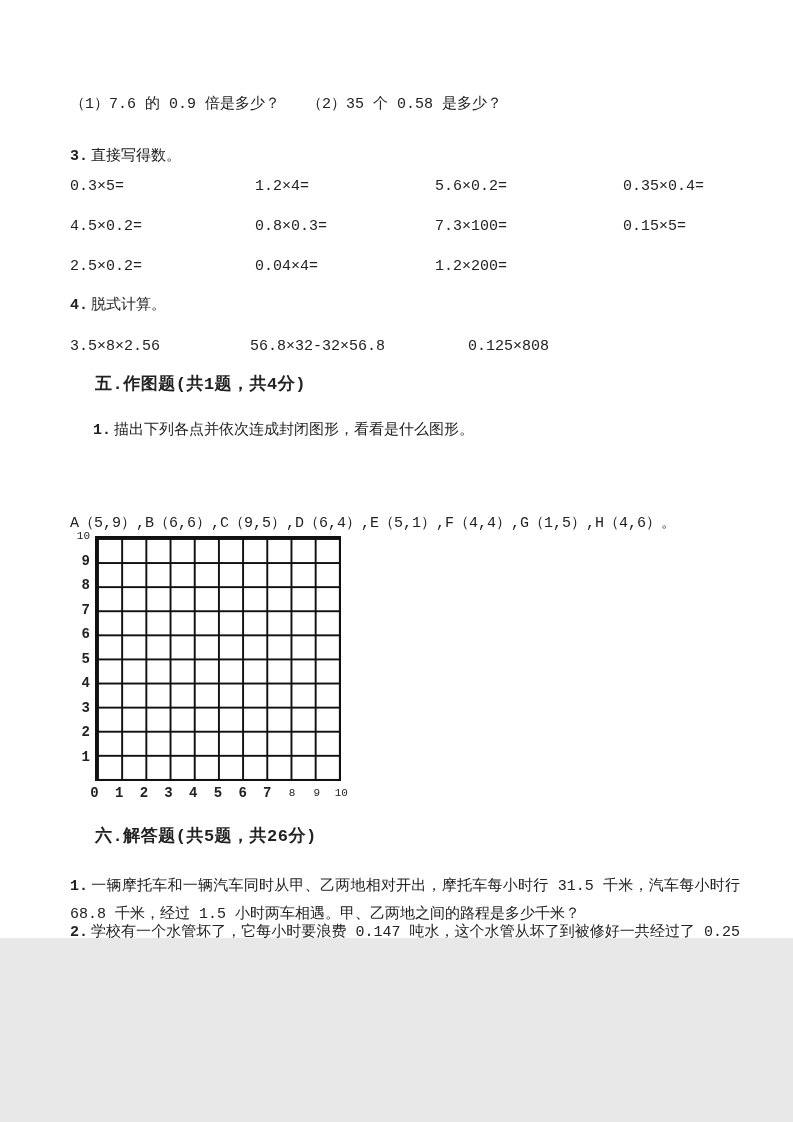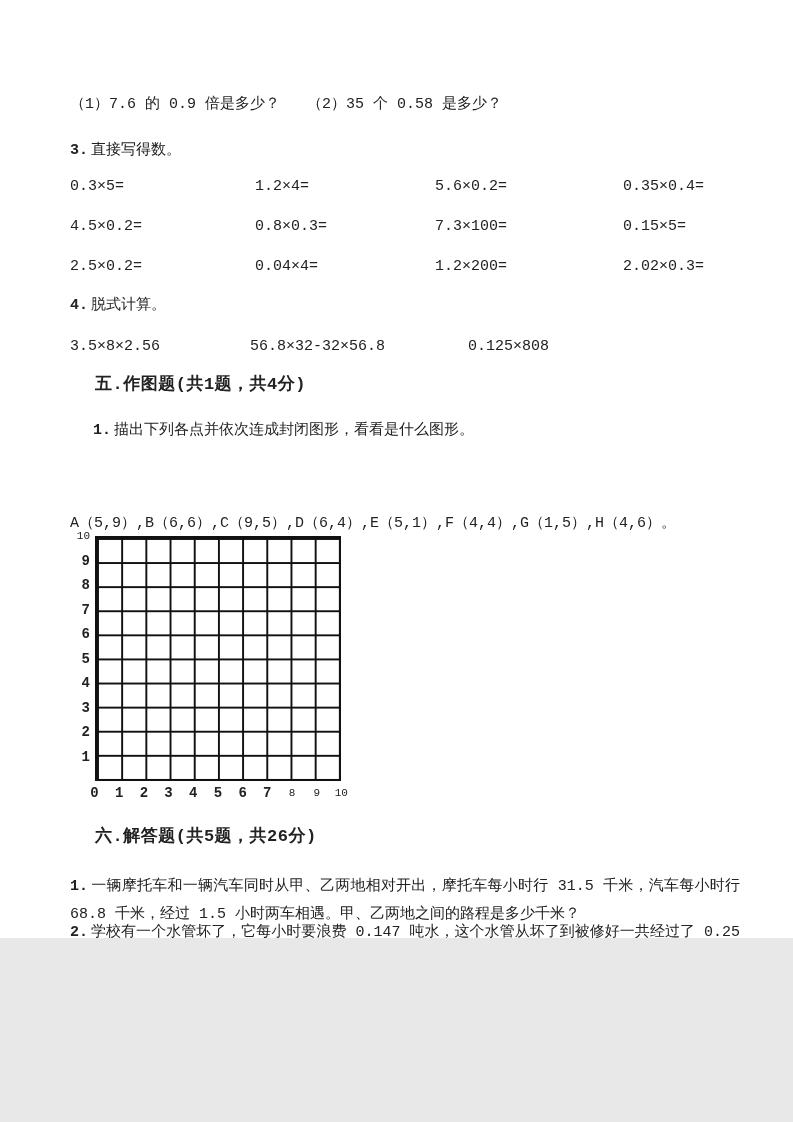--- a/index.html
+++ b/index.html
@@ -62,37 +62,36 @@
 </head>
 <body>
 
 <div id="page">
 
   <div class="abs" style="left:0;top:95px;width:793px;height:20px;">
     <span class="q" style="left:70px;">（1）7.6 的 0.9 倍是多少？</span>
     <span class="q" style="left:307px;">（2）35 个 0.58 是多少？</span>
   </div>
 
-  <div class="abs" style="left:70px;top:141px;">
+  <div class="abs" style="left:70px;top:147px;">
     <span class="num">3.</span><span>直接写得数。</span>
   </div>
 
   <div class="abs oral-grid" style="left:70px;top:177px;">
     <span class="cell">0.3×5=</span>
     <span class="cell">1.2×4=</span>
     <span class="cell">5.6×0.2=</span>
     <span class="cell">0.35×0.4=</span>
     <span class="cell">4.5×0.2=</span>
     <span class="cell">0.8×0.3=</span>
     <span class="cell">7.3×100=</span>
     <span class="cell">0.15×5=</span>
     <span class="cell">2.5×0.2=</span>
     <span class="cell">0.04×4=</span>
     <span class="cell">1.2×200=</span>
-    <span class="cell">2.02×0.3=</span>
   </div>
 
   <div class="abs" style="left:70px;top:296px;">
     <span class="num">4.</span><span>脱式计算。</span>
   </div>
 
   <div class="abs step-grid" style="left:70px;top:337px;">
     <span class="cell">3.5×8×2.56</span>
     <span class="cell">56.8×32-32×56.8</span>
     <span class="cell">0.125×808</span>

